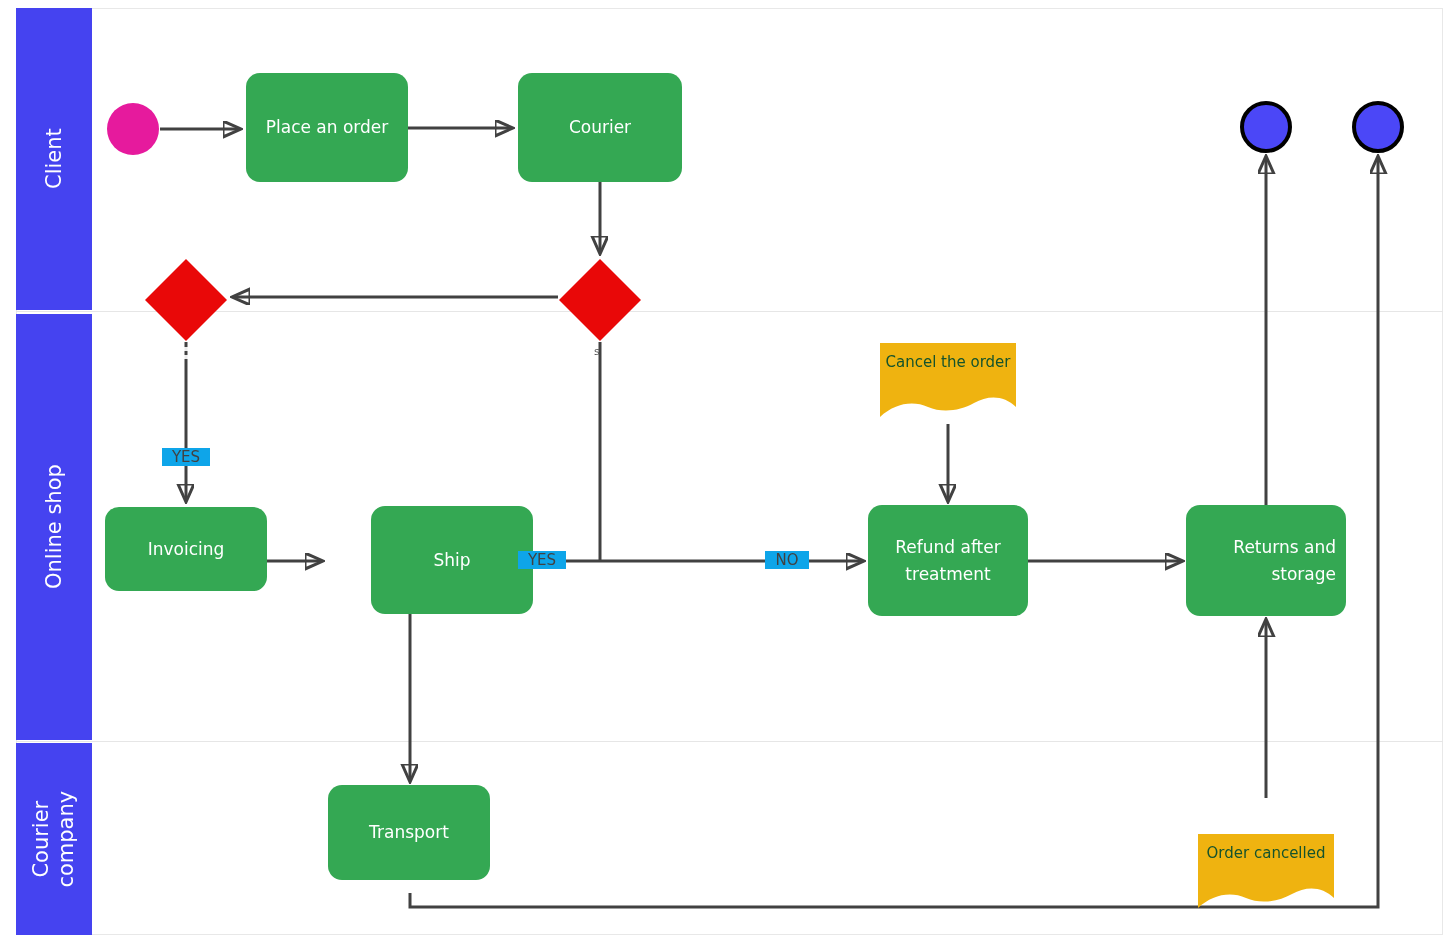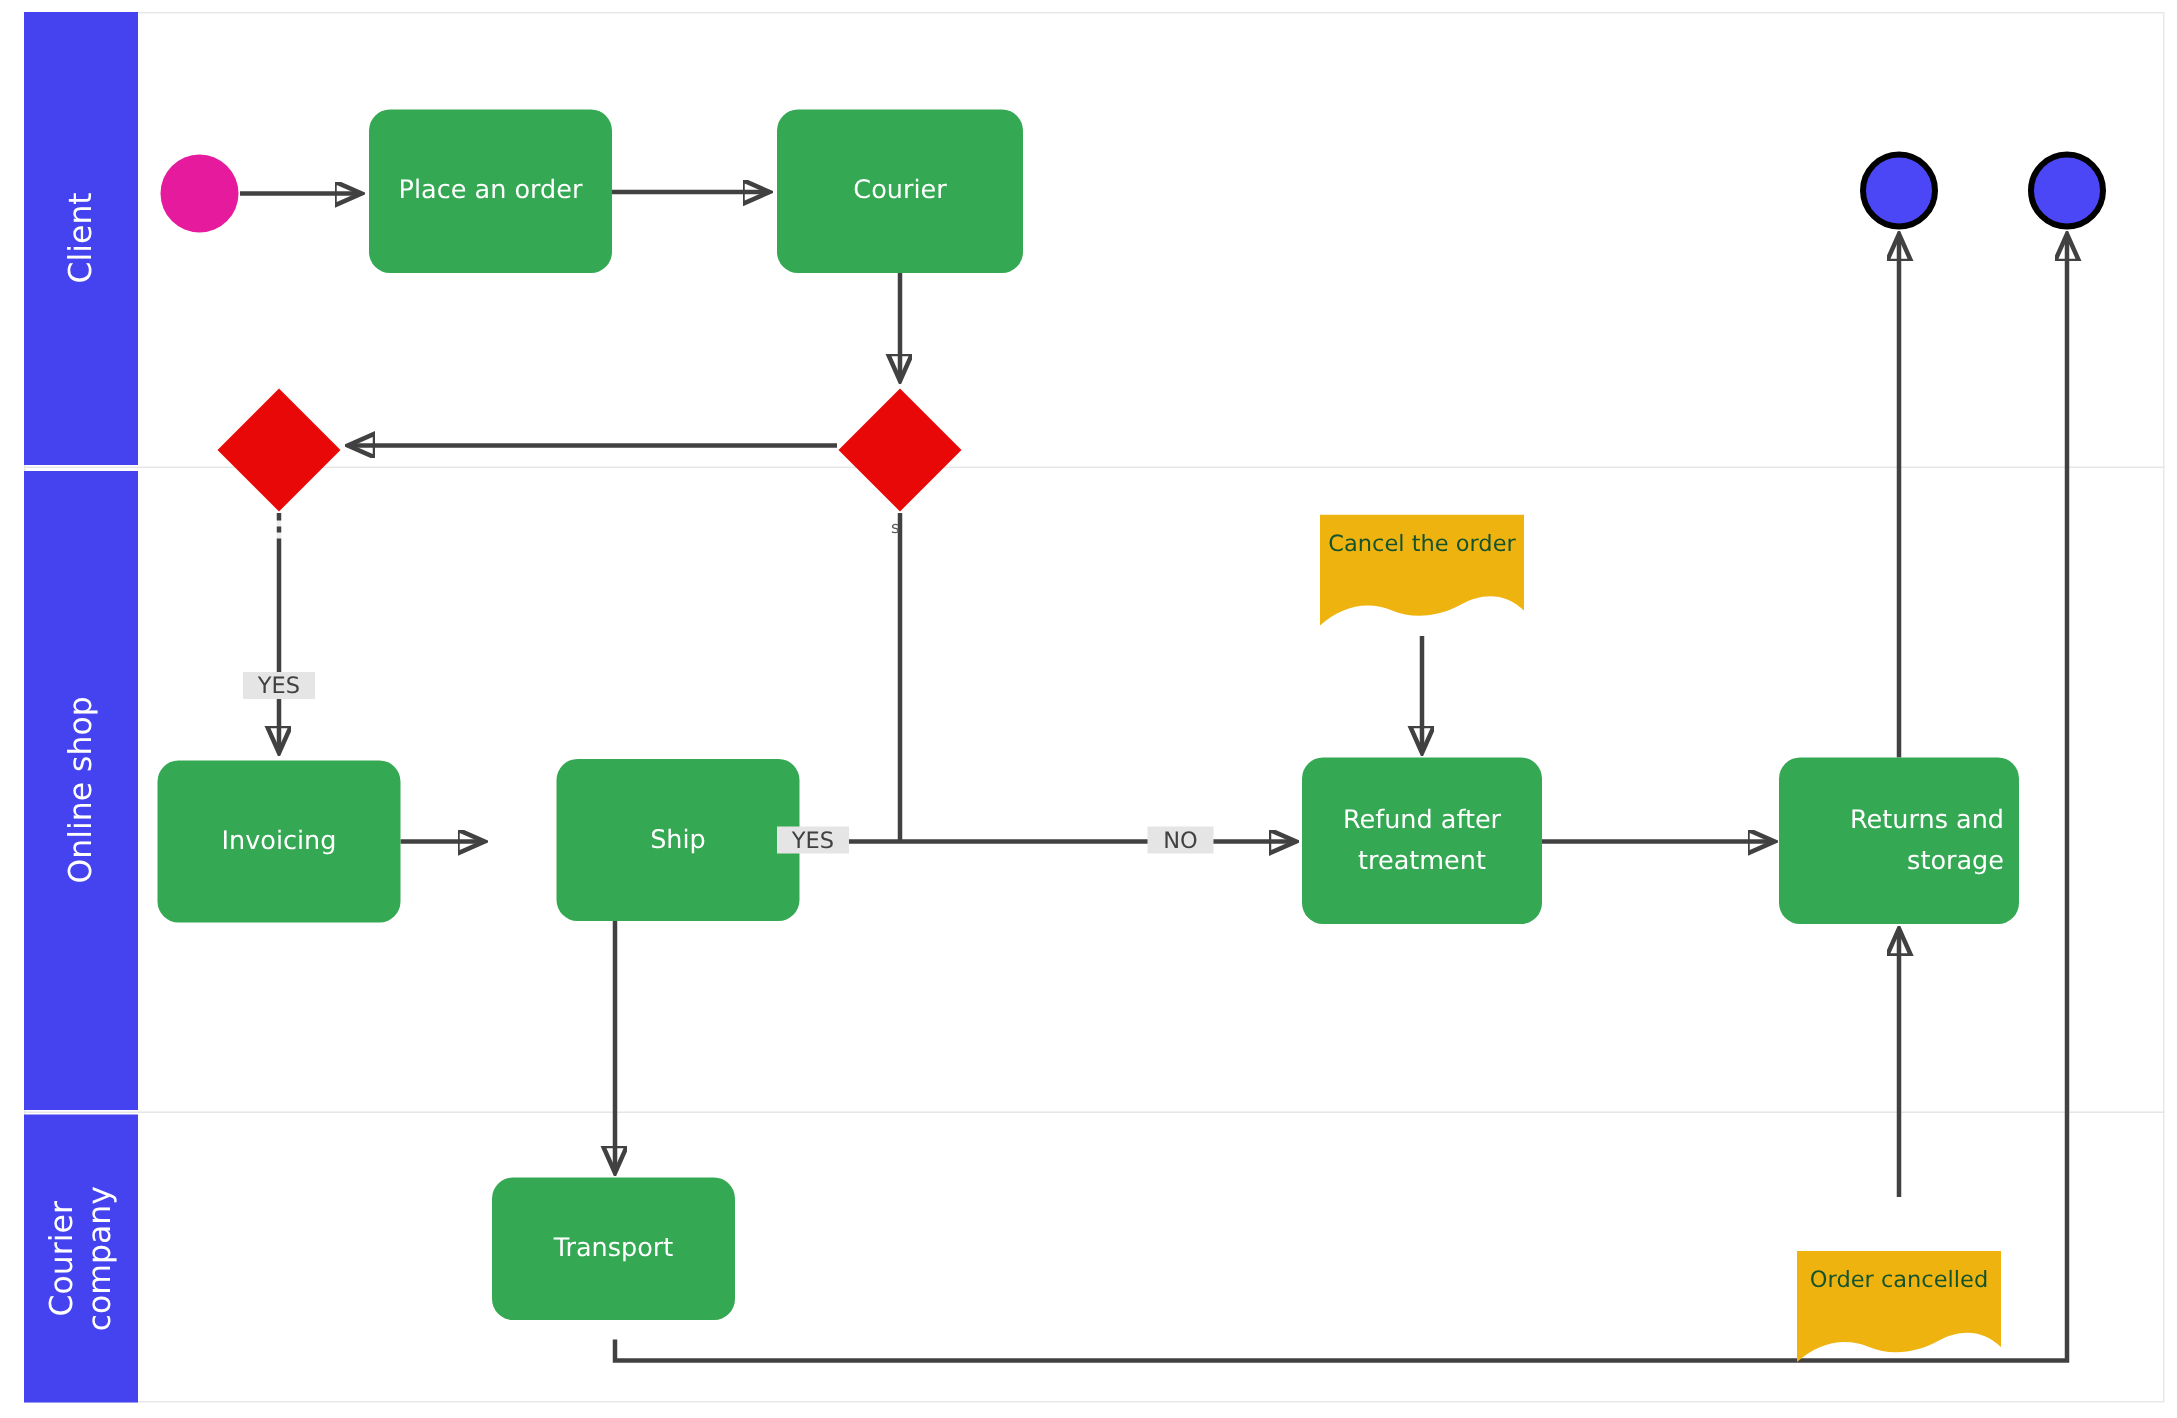--- a/index.html
+++ b/index.html
@@ -20,42 +20,42 @@
   #lane3 .lbl{white-space:normal;width:126px;}
 
   svg.wires{position:absolute;left:0;top:0;width:1451px;height:945px;pointer-events:none;}
   svg.wires path{fill:none;stroke:#414141;stroke-width:3;}
 
   .task{position:absolute;background:#34a853;border-radius:14px;color:#fff;font-size:17px;
     line-height:1.55;display:flex;align-items:center;justify-content:center;text-align:center;
     padding:0 10px;box-sizing:border-box;}
   #place{left:246px;top:73px;width:162px;height:109px;align-items:center;}
   #payment{left:518px;top:73px;width:164px;height:109px;}
-  #invoicing{left:105px;top:507px;width:162px;height:108px;}
+  #invoicing{left:105px;top:507px;width:162px;height:84px;}
   #ship{left:328px;top:506px;width:162px;height:108px;margin-left:43px;}
   #refund{left:868px;top:505px;width:160px;height:111px;}
   #returns{left:1186px;top:505px;width:160px;height:111px;text-align:right;}
   #transport{left:328px;top:785px;width:162px;height:95px;}
 
   .diamond{position:absolute;width:58px;height:58px;background:#e90808;transform:rotate(45deg);}
   #d1{left:157px;top:271px;} #d2{left:571px;top:271px;}
 
   .startnode{position:absolute;left:107px;top:103px;width:52px;height:52px;border-radius:50%;
     background:#e61a9d;}
   .endnode{position:absolute;width:44px;height:44px;border-radius:50%;background:#4b47f7;
     border:4px solid #000;box-sizing:content-box;}
   #end1{left:1240px;top:101px;} #end2{left:1352px;top:101px;}
 
   .doc{position:absolute;color:#14532d;font-size:15px;line-height:1.6;text-align:center;}
   #doc1{left:880px;top:343px;width:136px;height:84px;}
   #doc2{left:1198px;top:798px;width:136px;height:84px;margin-top:36px;}
   .doc svg{position:absolute;left:0;top:0;}
   .doc .doctext{position:absolute;left:4px;right:4px;top:7px;}
 
-  .elabel{position:absolute;font-size:15px;color:#414141;background:#e5e5e5;padding:0 2px;
+  .elabel{position:absolute;font-size:15px;color:#414141;background:#0ea5e9;padding:0 2px;
     text-align:center;}
   #yes1{left:162px;top:448px;width:44px;}
   #yes2{left:518px;top:551px;width:44px;}
   #no{left:765px;top:551px;width:40px;}
 
   .frag{position:absolute;left:594px;top:345px;font-size:11px;color:#5a5a5a;}
   .wdash{position:absolute;left:183px;width:6px;height:4px;background:#fff;opacity:.9;}
   #wd1{top:347px;} #wd2{top:355px;}
 </style>
 </head>

